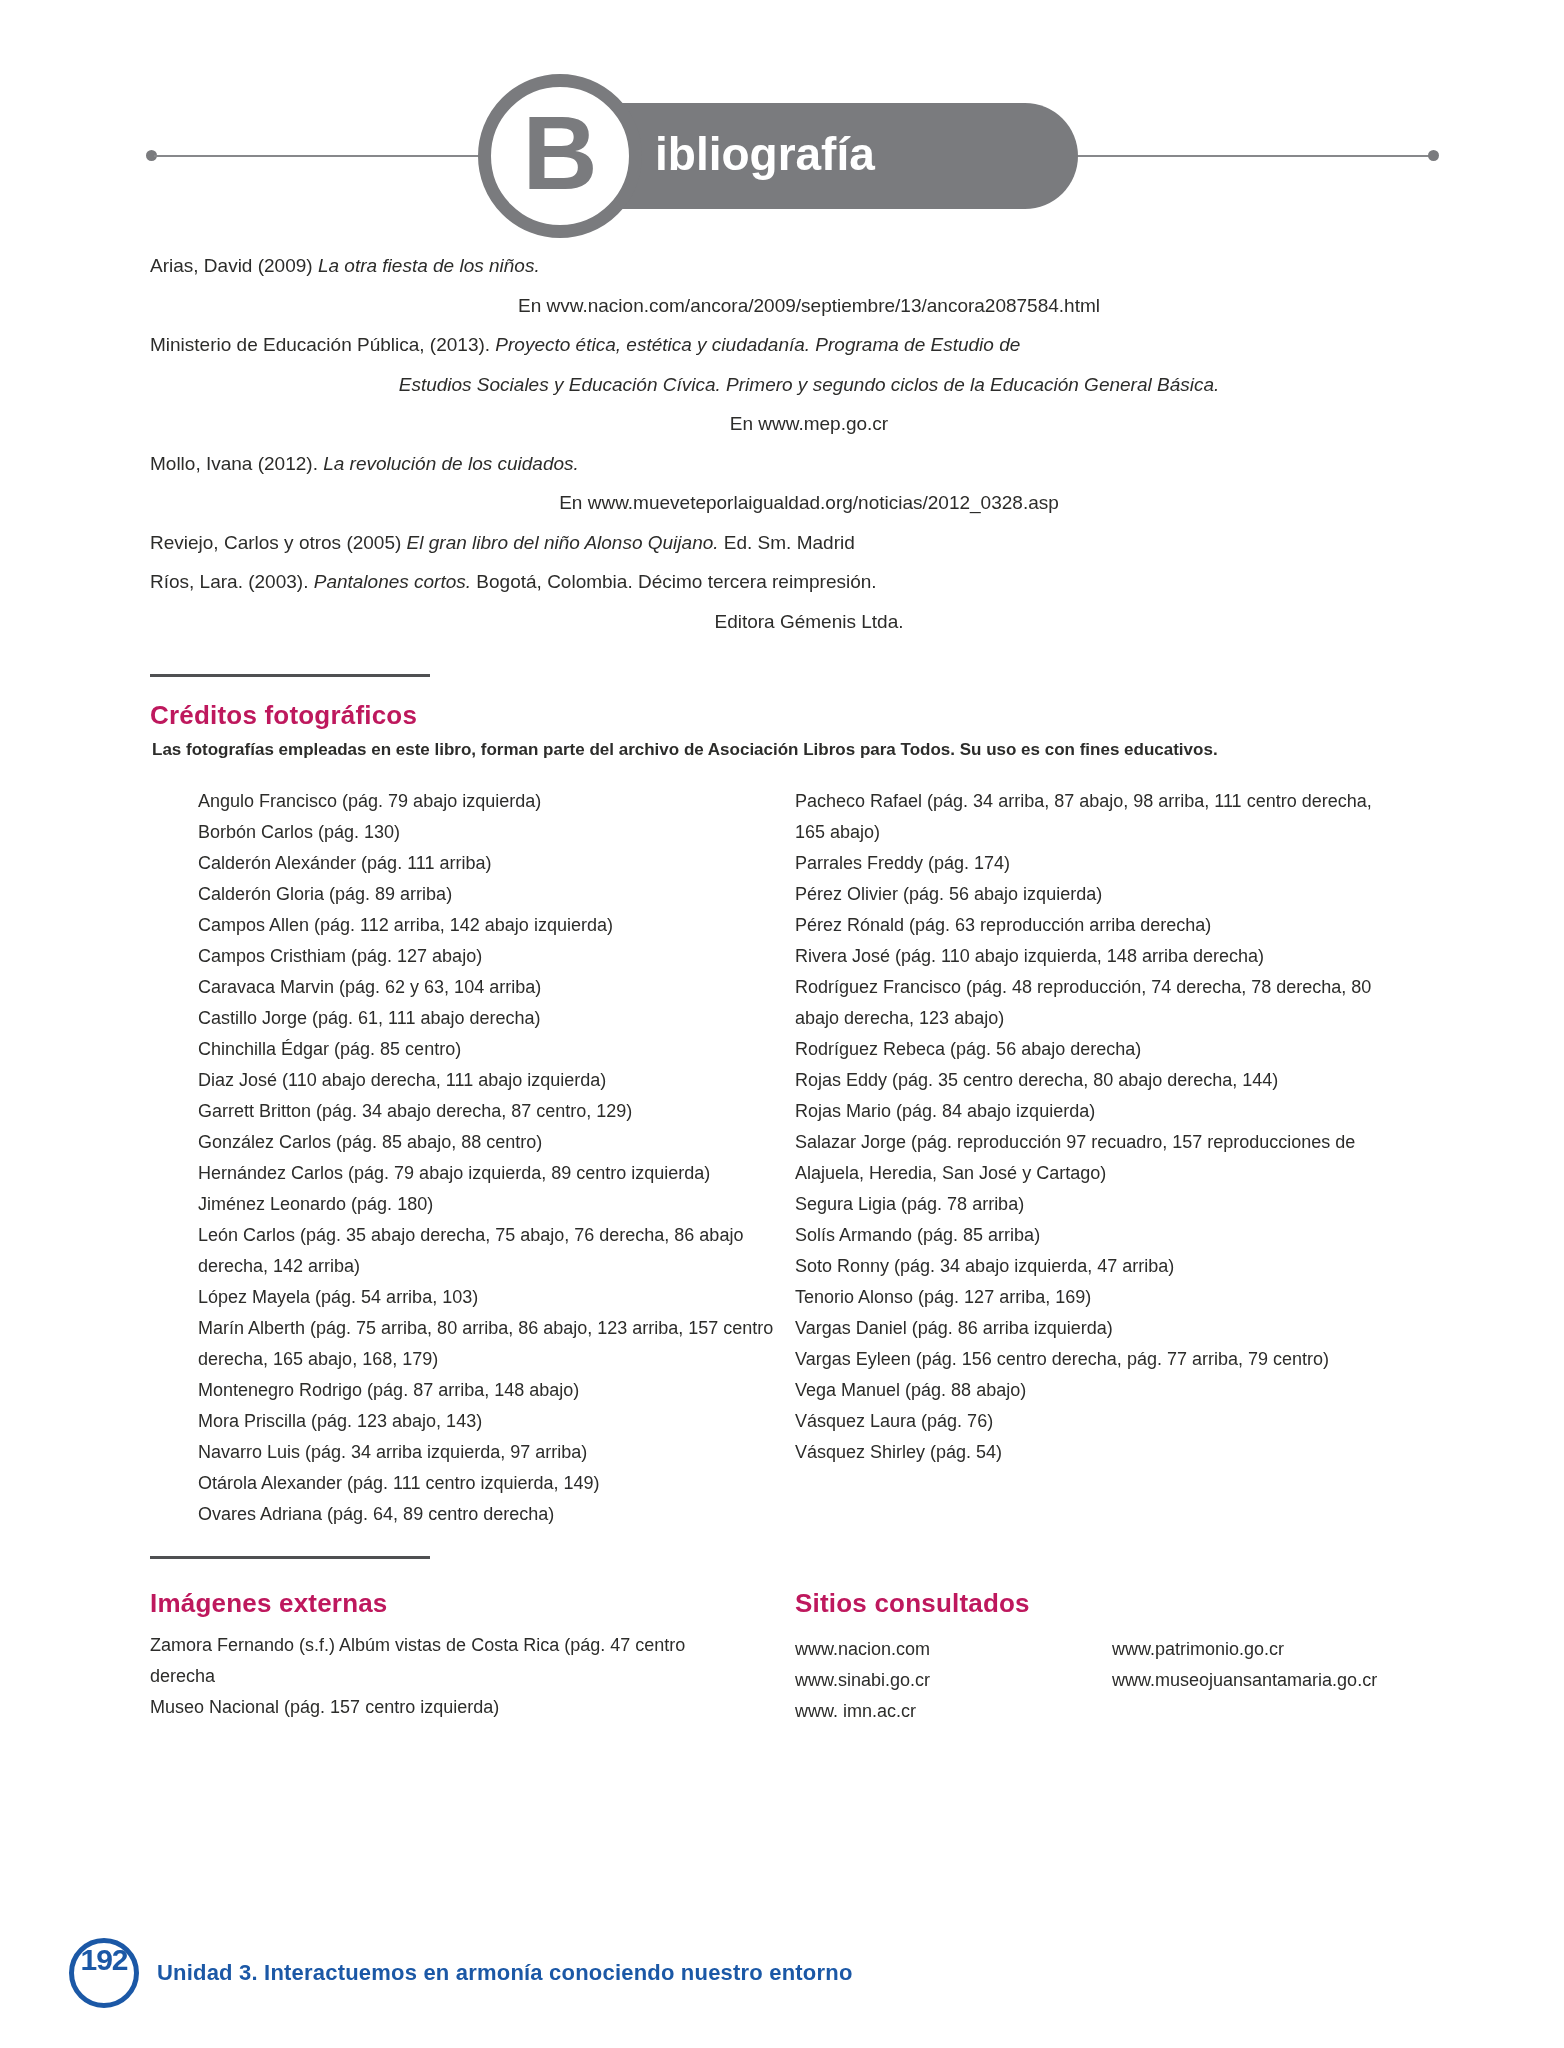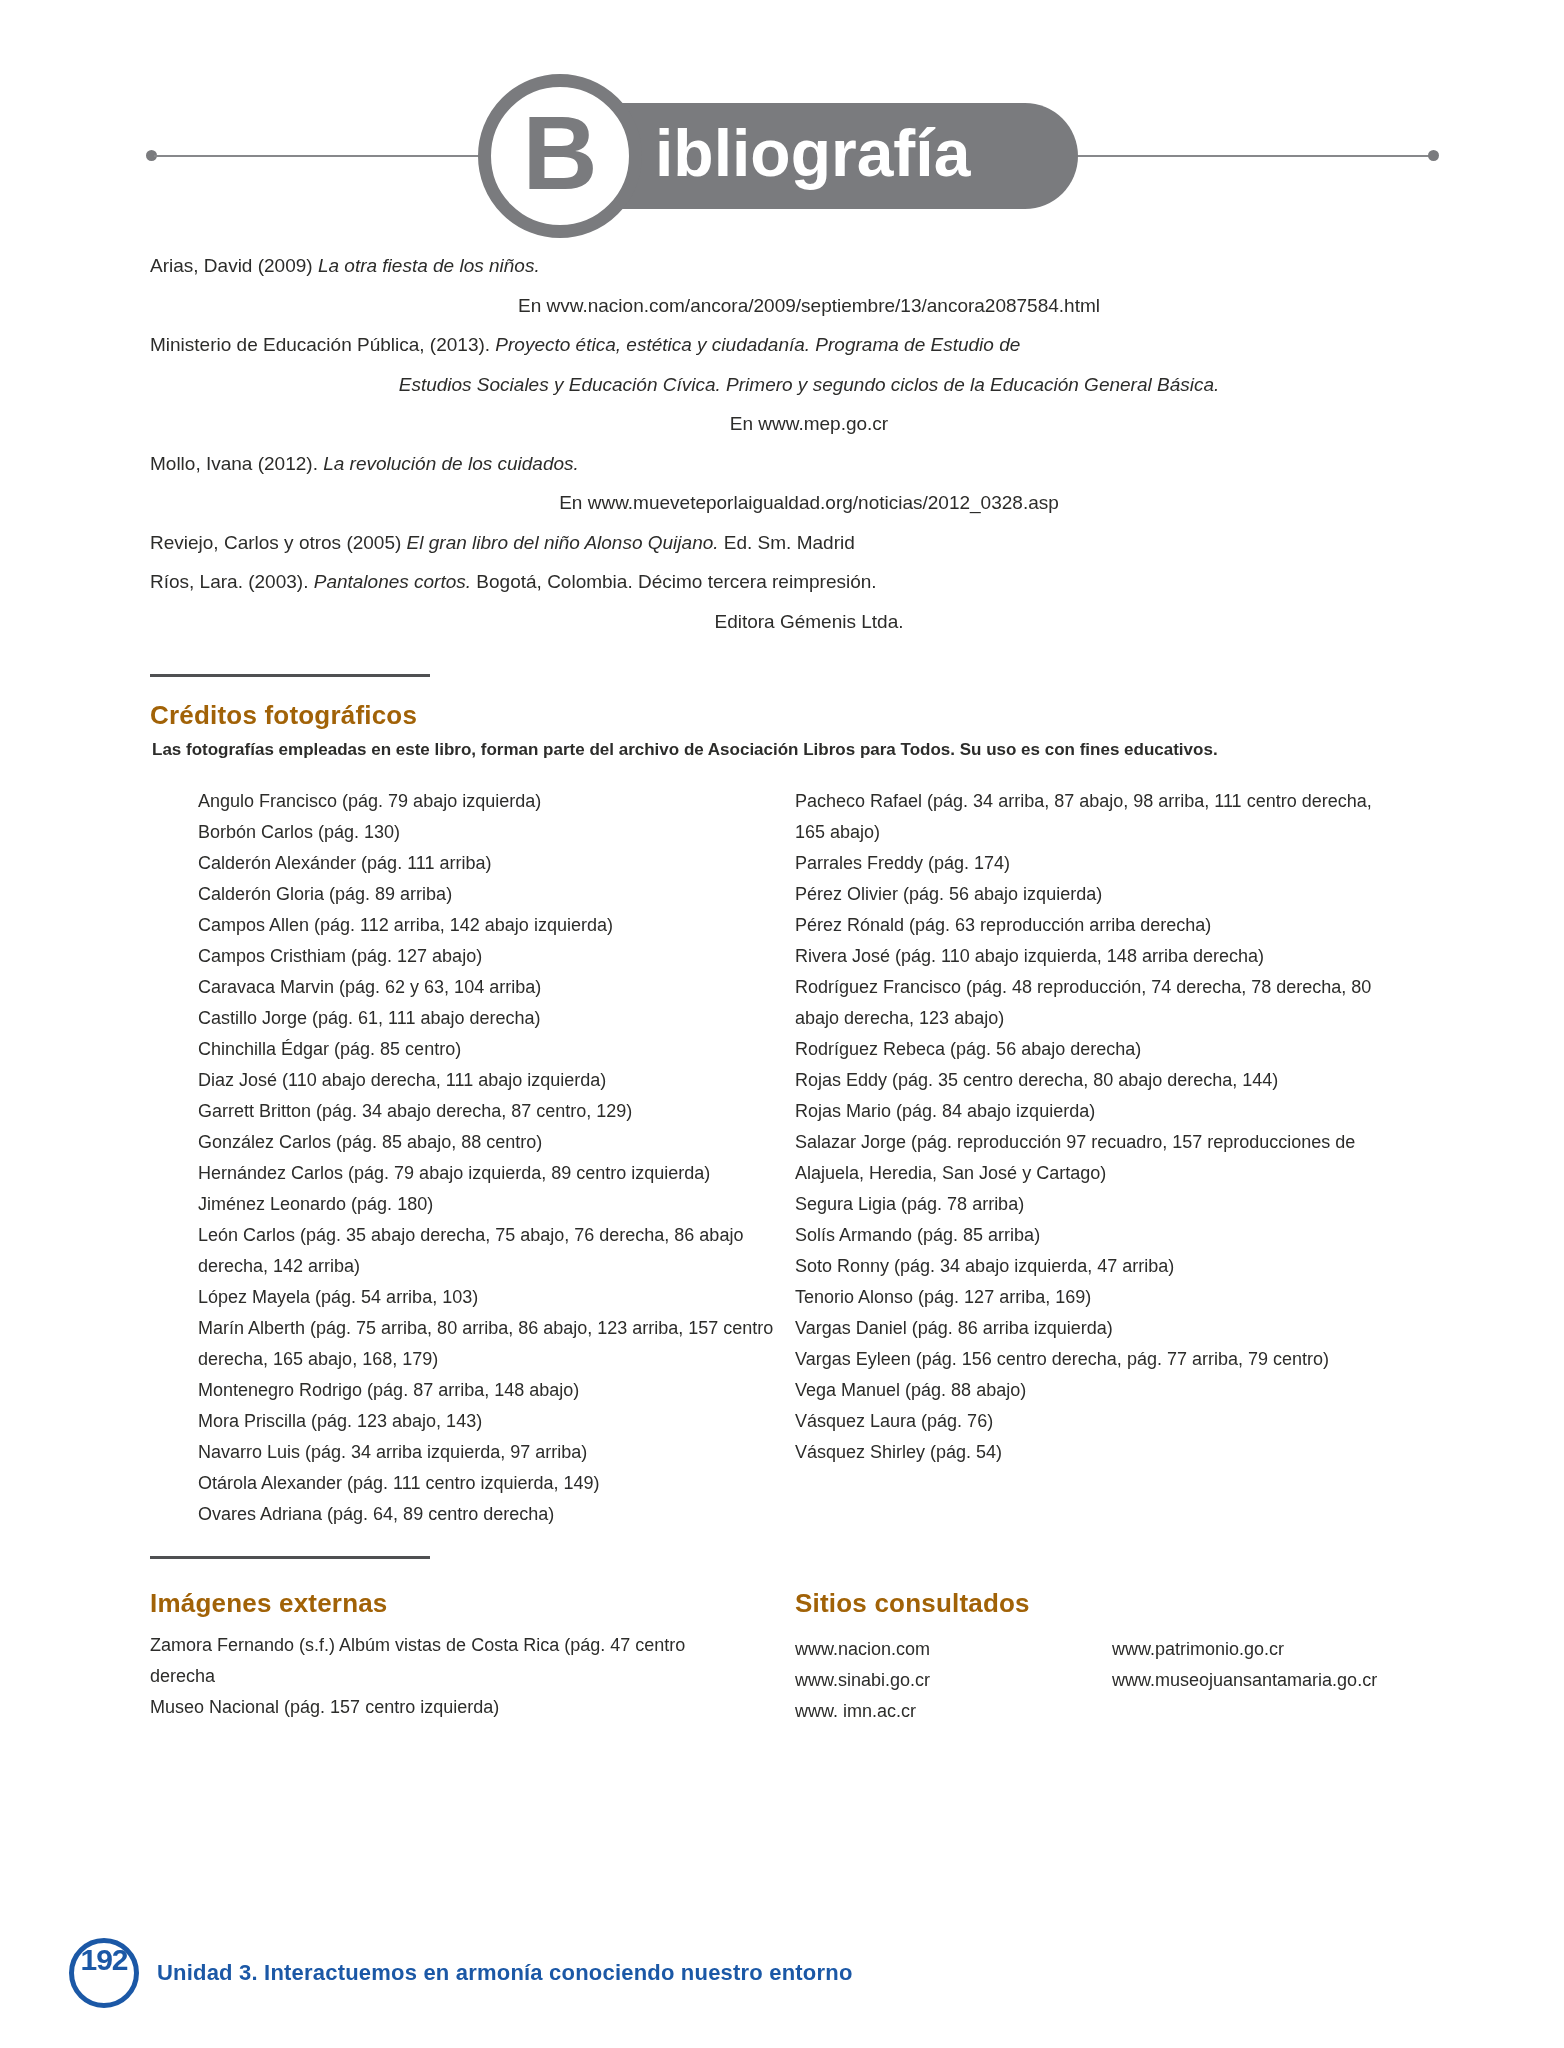--- a/index.html
+++ b/index.html
@@ -10,21 +10,21 @@
 
   
   .hrule { position:absolute; top:155px; height:2px; background:#87888b; }
   .hdot  { position:absolute; top:150px; width:11px; height:11px; border-radius:50%; background:#7a7b7e; }
   .pill {
     position:absolute; left:560px; top:103px; width:518px; height:106px;
     background:#7a7b7e; border-radius:0 53px 53px 0; z-index:1;
   }
   .pill-text {
     position:absolute; left:95px; top:50%; transform:translateY(-54%);
-    color:#ffffff; font-weight:bold; font-size:66px; letter-spacing:0px; white-space:nowrap;
+    color:#ffffff; font-weight:bold; font-size:46px; letter-spacing:0px; white-space:nowrap;
   }
   .bcircle {
     position:absolute; left:478px; top:74px; width:164px; height:164px; box-sizing:border-box;
     background:#ffffff; border:13px solid #7a7b7e; border-radius:50%; z-index:2;
     display:flex; align-items:center; justify-content:center;
   }
   .b-letter { color:#7a7b7e; font-weight:bold; font-size:104px; line-height:1; transform:translateY(-3px); }
 
   
   .bib { position:absolute; left:150px; top:246px; width:1290px; font-size:19px; }
@@ -32,21 +32,21 @@
   .bib-line.indent { padding-left:28px;text-align:center; }
   .bib-line .it { font-style:italic; }
 
   
   .divider { position:absolute; left:150px; width:280px; height:3px; background:#4f5052; }
   .d1 { top:674px; }
   .d2 { top:1556px; }
 
   
   .sec-h {
-    position:absolute; margin:0; color:#a16207; font-size:26px; font-weight:bold; letter-spacing:0.2px;
+    position:absolute; margin:0; color:#be185d; font-size:26px; font-weight:bold; letter-spacing:0.2px;
   }
 
   .intro { position:absolute; left:152px; top:740px; width:1260px; margin:0; font-size:17px; color:#2c2c2a;font-weight:bold; }
 
   
   .col { position:absolute; font-size:18px; }
   .col p { margin:0; line-height:31px; }
   .colL { left:150px; top:786px; width:612px;margin-left:48px; }
   .colR { left:795px; top:786px; width:600px; }
   .extL { left:150px; top:1630px; width:570px; }

